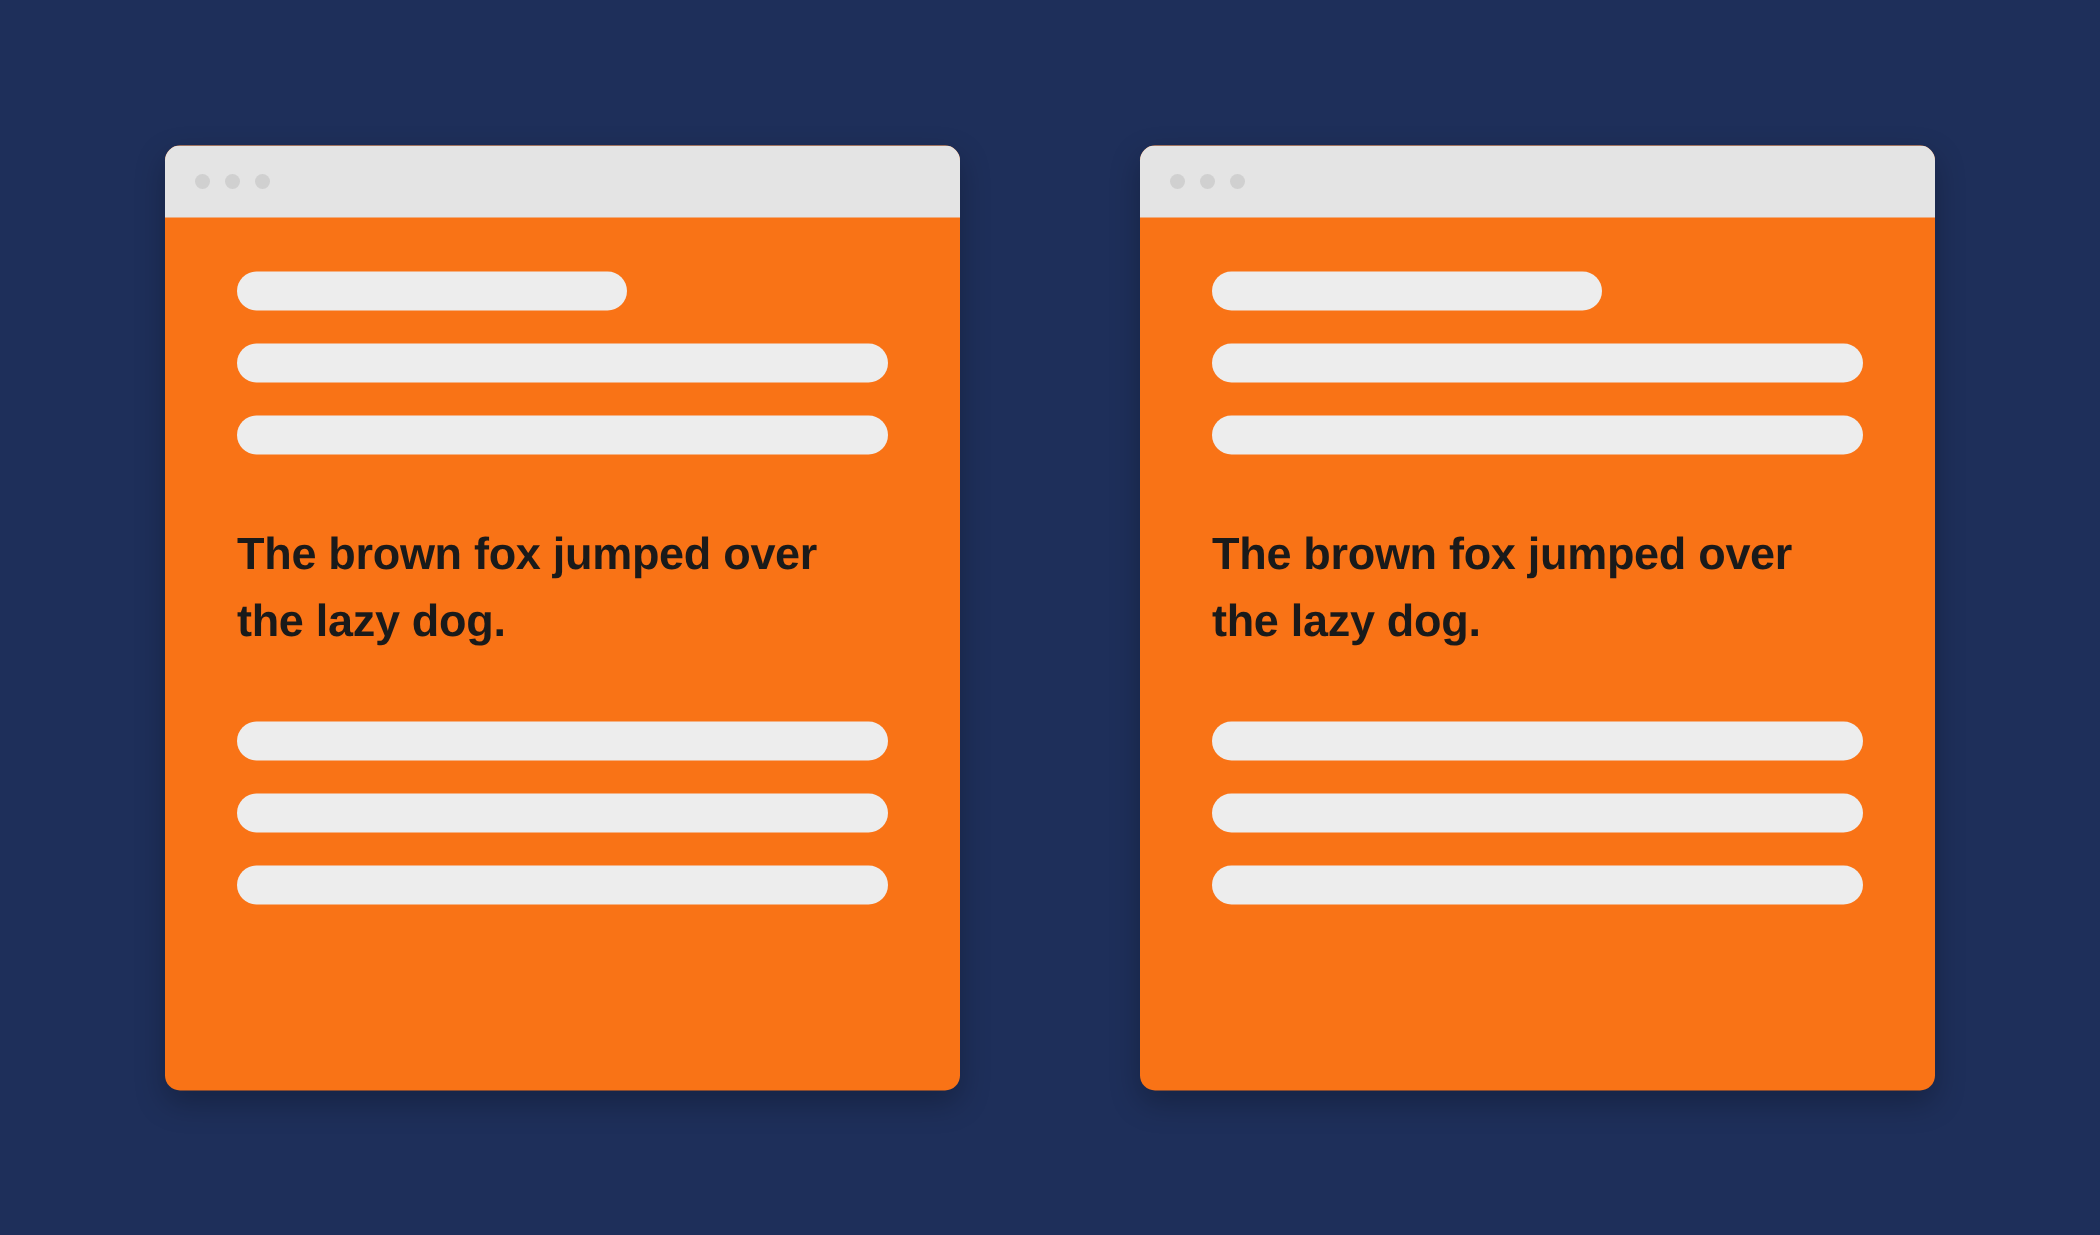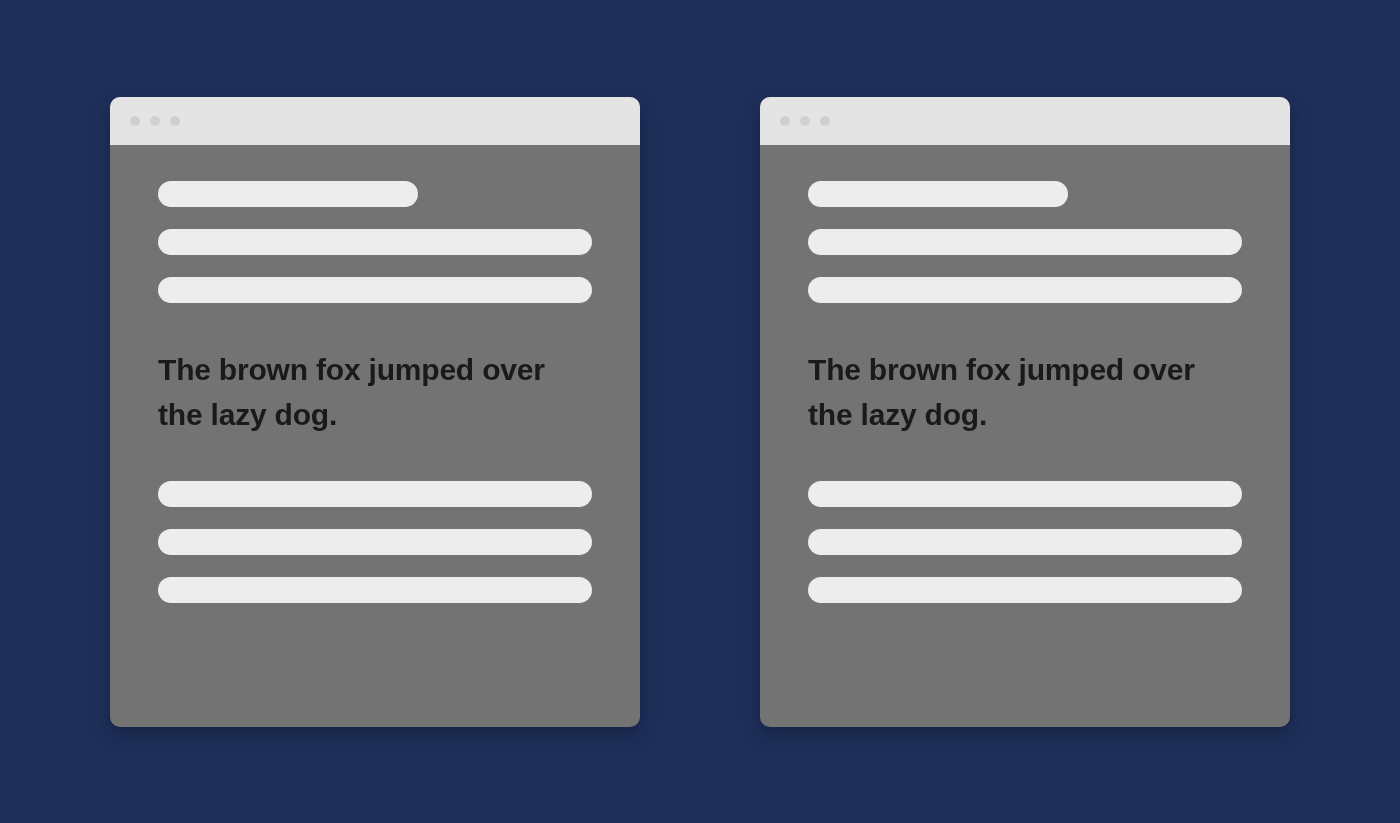--- a/index.html
+++ b/index.html
@@ -13,21 +13,21 @@
       background: #1e2f5a;
       display: flex;
       align-items: center;
       justify-content: center;
       gap: 120px;
       font-family: -apple-system, BlinkMacSystemFont, 'Segoe UI', Helvetica, Arial, sans-serif;
     }
     .window {
       width: 530px;
       height: 630px;
-      background: #737373;
+      background: #f97316;
       border-radius: 10px;
       overflow: hidden;
       box-shadow: 0 8px 20px rgba(0,0,0,0.25);
       display: flex;
       flex-direction: column;
     }
     .titlebar {
       height: 48px;
       background: #e4e4e4;
       display: flex;

